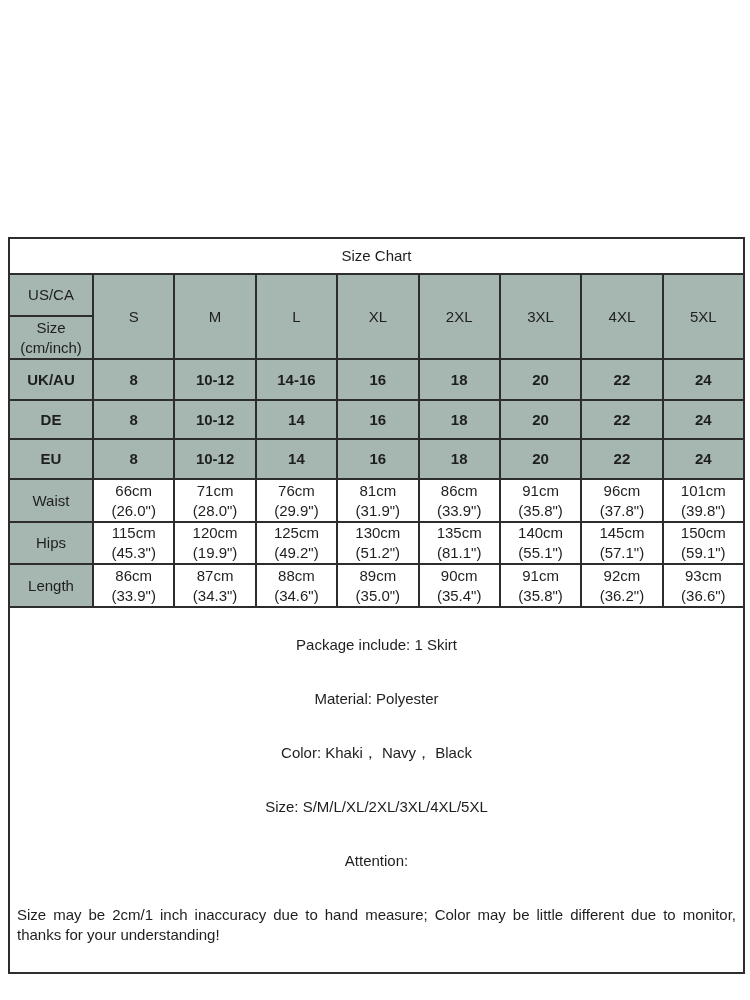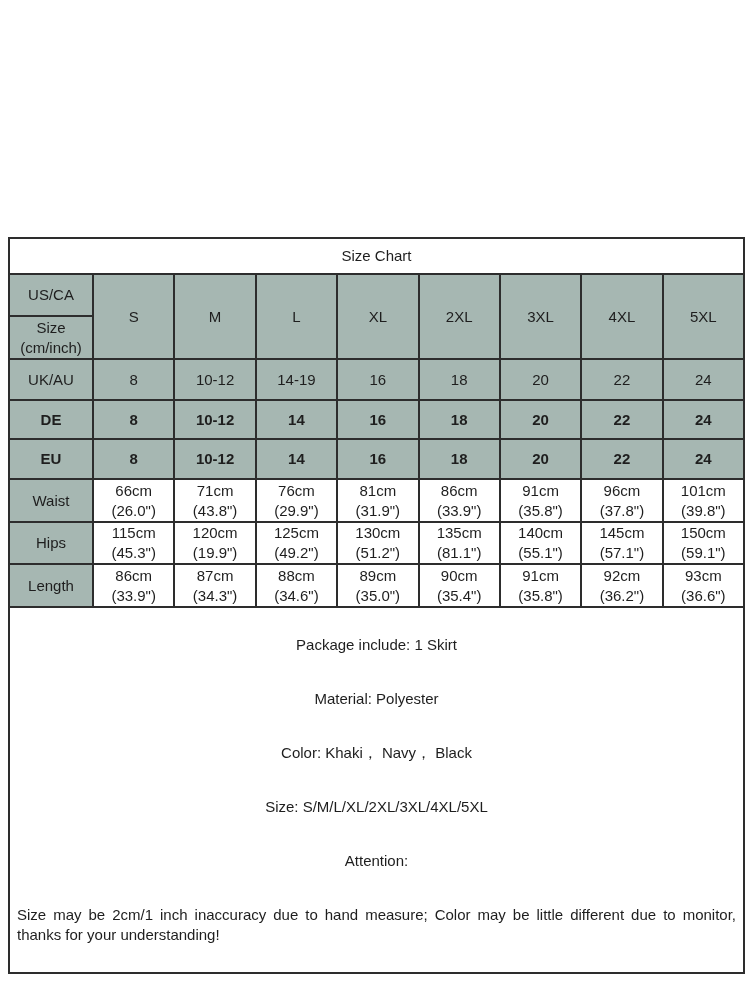--- a/index.html
+++ b/index.html
@@ -33,21 +33,21 @@
   }
   td.shade { background: var(--cell-bg, #a6b7b2); }
   td.title-cell {
     background: var(--page-bg, #ffffff);
     font-size: 16px;
     line-height: 22px;
   }
   tr.r-title  { height: 36px; }
   tr.r-head-a { height: 42px; }
   tr.r-head-b { height: 43px; }
-  tr.r-ukau   { height: 41px; }
+  tr.r-ukau   { height: 41px; font-weight: bold; }
   tr.r-de     { height: 39px; font-weight: bold; }
   tr.r-eu     { height: 40px; font-weight: bold; }
   tr.r-waist  { height: 43px; }
   tr.r-hips   { height: 42px; }
   tr.r-length { height: 43px; }
   tr.r-notes  { height: 148px; }
   td.notes-cell {
     text-align: left;
     vertical-align: top;
     padding: 3px 6px 3px 9px;
@@ -91,21 +91,21 @@
       </tr>
       <tr class="r-head-b">
         <td class="shade">Size
 (cm/inch)</td>
       </tr>
 
       <tr class="r-ukau">
         <td class="shade">UK/AU</td>
         <td class="shade">8</td>
         <td class="shade">10-12</td>
-        <td class="shade">14-19</td>
+        <td class="shade">14-16</td>
         <td class="shade">16</td>
         <td class="shade">18</td>
         <td class="shade">20</td>
         <td class="shade">22</td>
         <td class="shade">24</td>
       </tr>
       <tr class="r-de">
         <td class="shade">DE</td>
         <td class="shade">8</td>
         <td class="shade">10-12</td>
@@ -125,21 +125,21 @@
         <td class="shade">18</td>
         <td class="shade">20</td>
         <td class="shade">22</td>
         <td class="shade">24</td>
       </tr>
       <tr class="r-waist">
         <td class="shade">Waist</td>
         <td>66cm
 (26.0")</td>
         <td>71cm
-(43.8")</td>
+(28.0")</td>
         <td>76cm
 (29.9")</td>
         <td>81cm
 (31.9")</td>
         <td>86cm
 (33.9")</td>
         <td>91cm
 (35.8")</td>
         <td>96cm
 (37.8")</td>

